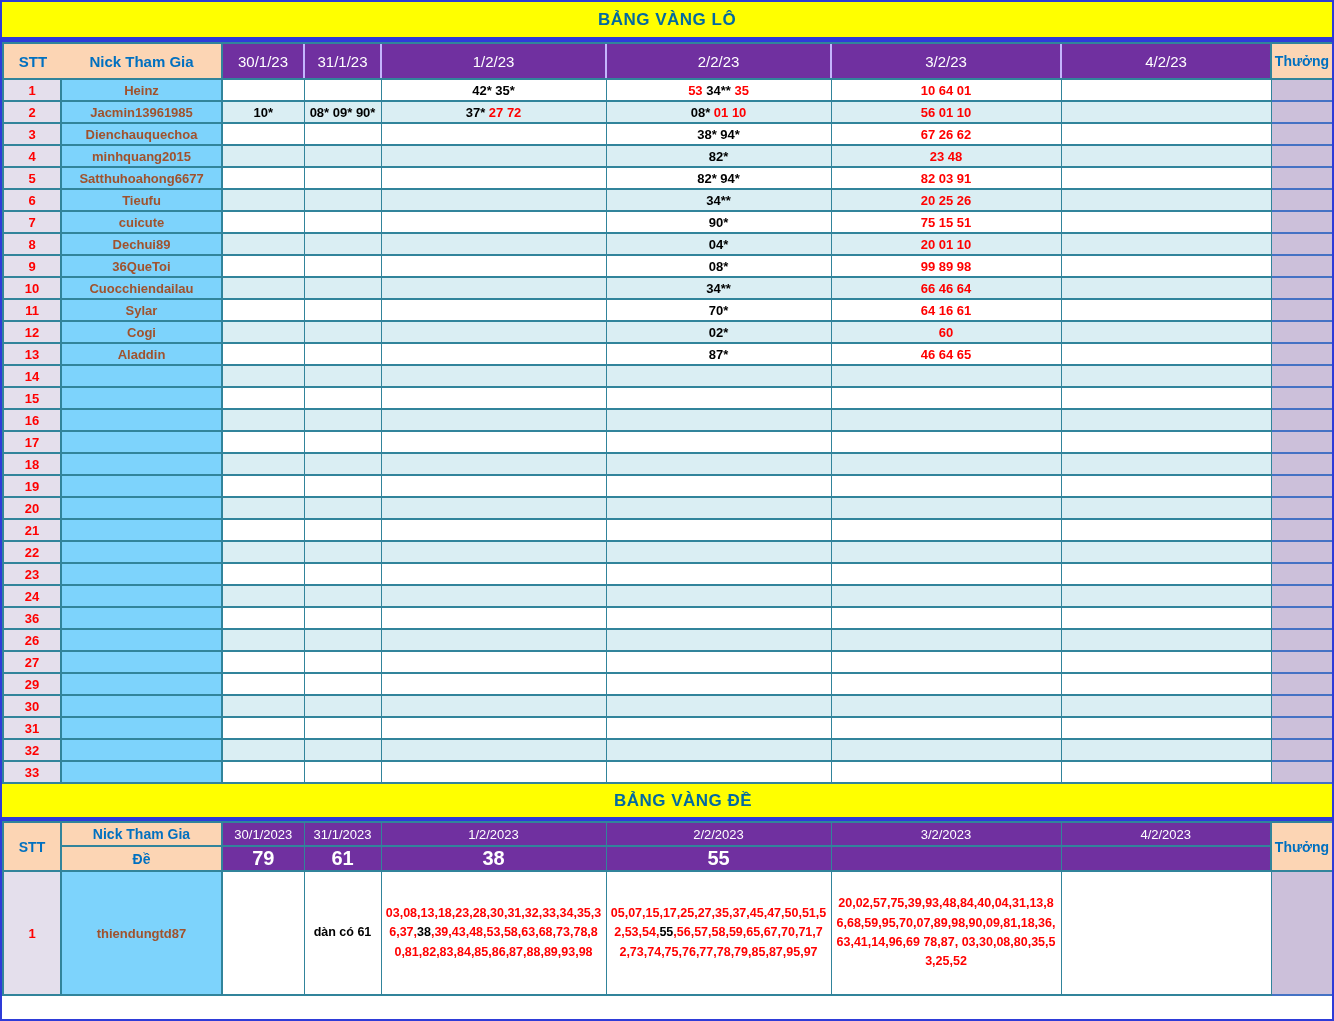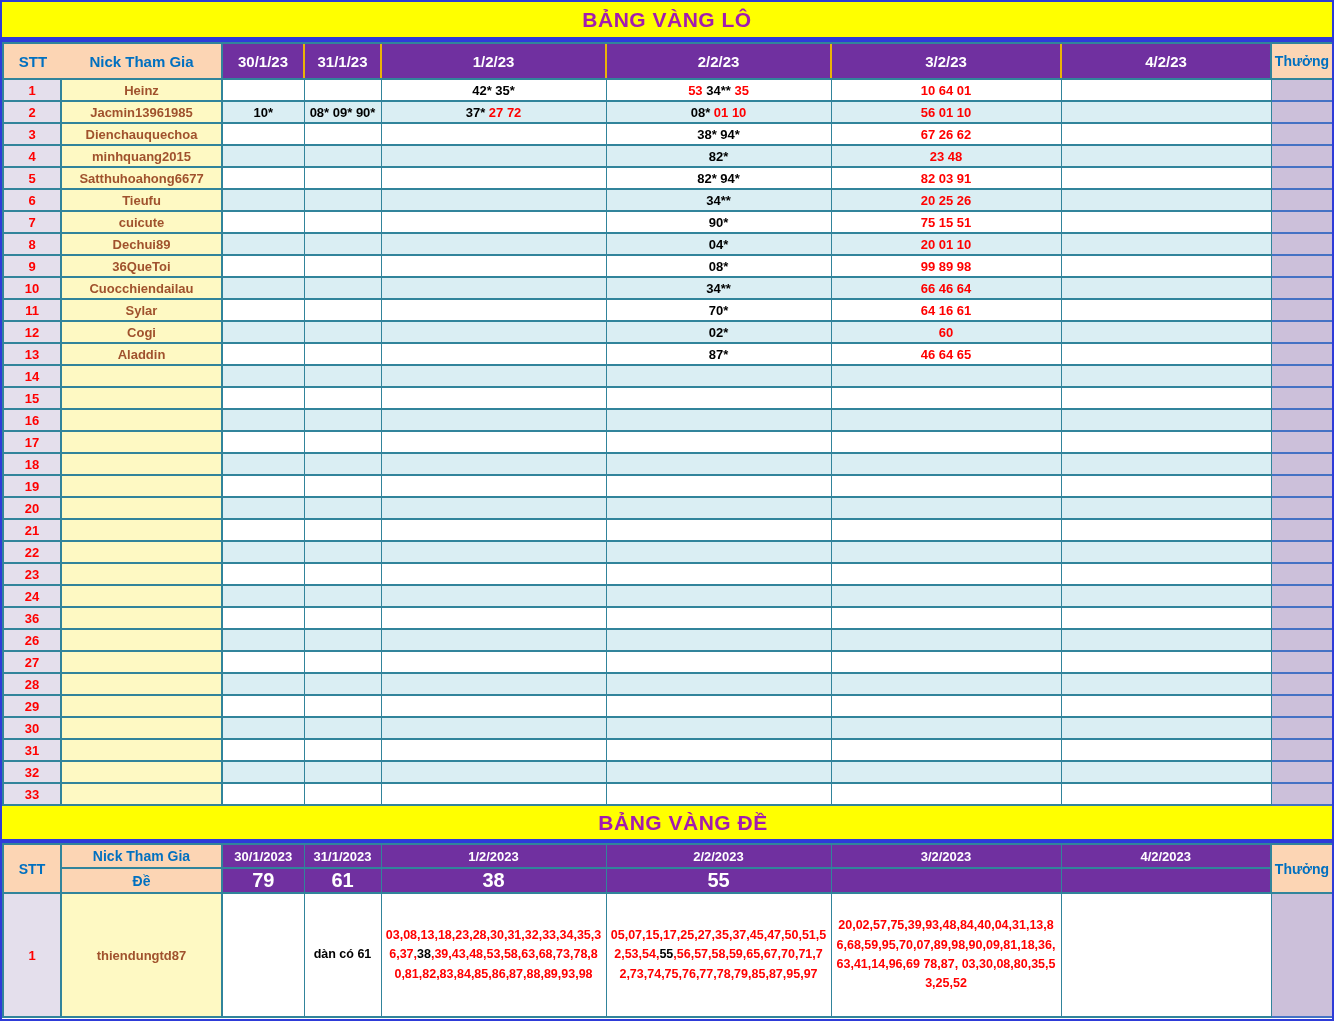--- a/index.html
+++ b/index.html
@@ -7,40 +7,40 @@
   .sheet{
     width:1334px;height:1021px;margin:0;
     border:2px solid #2e3bd8;background:#ffffff;
     font-family:"Liberation Sans","DejaVu Sans",sans-serif;
     font-weight:bold;overflow:hidden;
   }
   .title-row{
     height:40px;background:#ffff00;border-bottom:5px solid #2e3bd8;
     display:flex;align-items:center;justify-content:center;
   }
-  .title-row .title-text{color:#a21caf;font-size:21px;letter-spacing:.5px;}
+  .title-row .title-text{color:#0369a1;font-size:17px;letter-spacing:.5px;}
   table{border-collapse:collapse;table-layout:fixed;width:1330px;}
   td,th{
     border:1px solid #31849b;border-top-width:2px;border-bottom-width:2px;
     padding:0 2px;text-align:center;vertical-align:middle;
     font-size:13px;font-weight:bold;overflow:hidden;white-space:nowrap;color:#000;
   }
   
   .lo-table tbody tr{height:22px;}
   .hdr-merged{background:#fcd5b4;border-width:2px;padding:0;}
   .hdr-merged .split{display:flex;width:100%;}
   .hdr-merged .split .lbl-stt{width:58px;flex:none;}
   .hdr-merged .split .lbl-nick{flex:1;}
   .hdr-peach-text{color:#0070c0;font-size:15px;}
-  .h-date{background:#7030a0;color:#ffffff;font-size:15px;font-weight:bold;height:36px;margin-top:32px;}
-  .lo-table thead .h-date + .h-date{border-left:2px solid #eab308;}
+  .h-date{background:#7030a0;color:#ffffff;font-size:15px;font-weight:normal;height:36px;margin-top:32px;}
+  .lo-table thead .h-date + .h-date{border-left:2px solid #c4b5fd;}
   .h-thuong{background:#fcd5b4;border-width:2px;border-color:#31849b;}
   .h-thuong span{color:#0070c0;font-size:14px;}
   .c-stt{background:#e4dfec;border-width:2px;color:#ff0000;}
-  .c-nick{background:#fef9c3;border-width:2px;color:#a0522d;}
+  .c-nick{background:#7dd3fc;border-width:2px;color:#a0522d;}
   .c-data{background:#ffffff;}
   tr.band .c-data{background:#daeef3;}
   .c-thuong{background:#ccc0da;border-color:#4472c4;}
   .seg-red{color:#ff0000;text-align:right;}
   .seg-black{color:#000000;}
   
   .de-table thead tr.r1 th{height:24px;}
   .de-table thead tr.r2 th{height:19px;margin-left:44px;}
   .de-table .h-date{height:auto;font-size:13px;}
   .de-table .h-val{background:#7030a0;color:#ffffff;font-size:20px;}
@@ -374,31 +374,20 @@
           <td class="c-data"></td>
           <td class="c-data"></td>
           <td class="c-data"></td>
           <td class="c-data"></td>
           <td class="c-data"></td>
           <td class="c-data"></td>
           <td class="c-thuong"></td>
         </tr>
         <tr>
           <td class="c-stt">27</td>
-          <td class="c-nick"></td>
-          <td class="c-data"></td>
-          <td class="c-data"></td>
-          <td class="c-data"></td>
-          <td class="c-data"></td>
-          <td class="c-data"></td>
-          <td class="c-data"></td>
-          <td class="c-thuong"></td>
-        </tr>
-        <tr class="band">
-          <td class="c-stt">28</td>
           <td class="c-nick"></td>
           <td class="c-data"></td>
           <td class="c-data"></td>
           <td class="c-data"></td>
           <td class="c-data"></td>
           <td class="c-data"></td>
           <td class="c-data"></td>
           <td class="c-thuong"></td>
         </tr>
         <tr>

